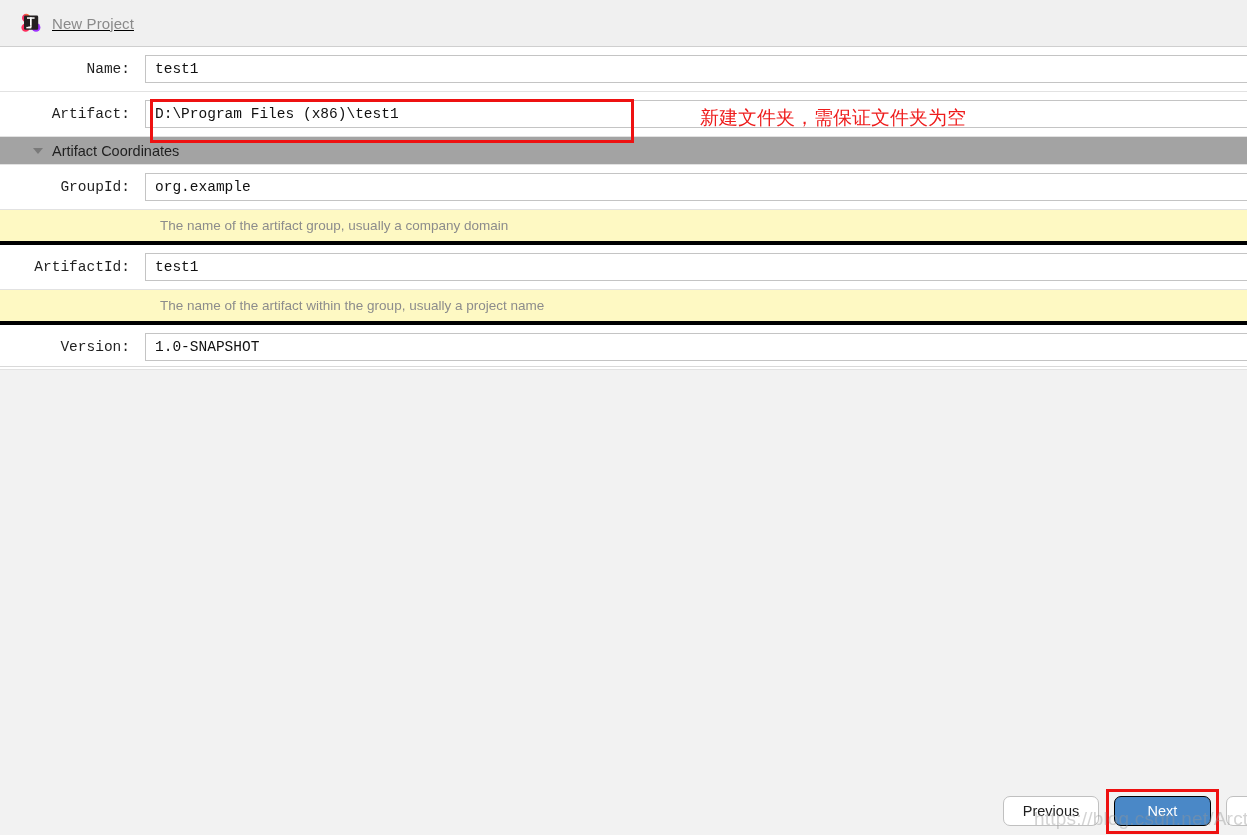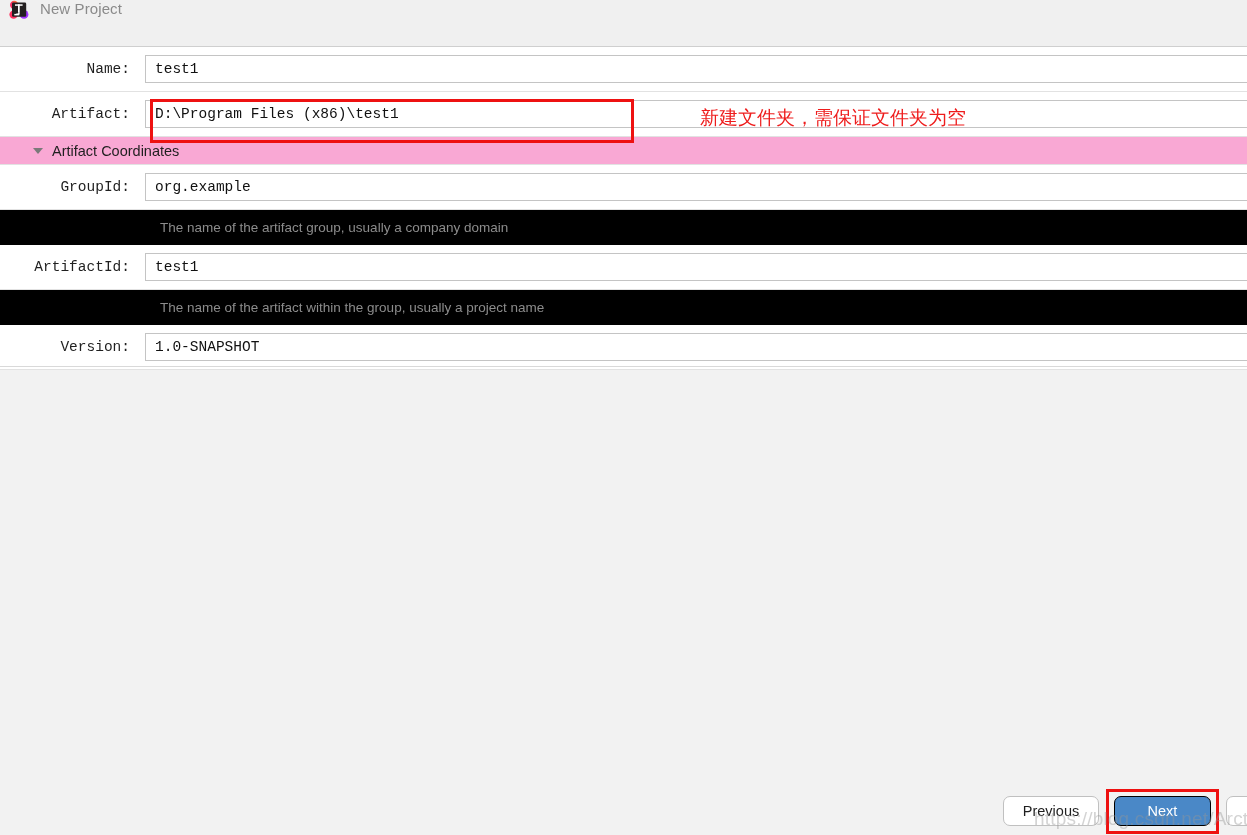--- a/index.html
+++ b/index.html
@@ -20,23 +20,24 @@
     position: absolute;
     left: 0; top: 0;
     width: 1247px;
     height: 47px;
     background: #f0f0f0;
     border-bottom: 1px solid #cfcfcf;
     box-sizing: border-box;
   }
   .titlebar-inner {
     display: flex;
-    align-items: flex-start;
+    align-items: center;
     height: 100%;
-    padding-left: 9px;
+    padding-left: 21px;
+    text-decoration: underline;
   }
   .app-icon {
     width: 20px;
     height: 20px;
     position: relative;
     flex: 0 0 auto;
   }
   .title-text {
     margin-left: 11px;
     font-size: 15px;
@@ -58,26 +59,26 @@
     width: 100%;
   }
   .row-field {
     height: 45px;
     border-bottom: 1px solid #e2e2e2;
     background: #f2f2f2;
   }
   .row-white { background: #ffffff; font-family: Liberation Mono, monospace; }
   .row-hint {
     height: 35px;
-    border-bottom: 1px solid #000000;
-    background: #000000;
+    border-bottom: 4px solid #000000;
+    background: #fef9c3;
   }
   .row-section {
     height: 28px;
-    background: #f9a8d4;
+    background: #a3a3a3;
     border-bottom: 1px solid #e2e2e2;
     text-align: right;
   }
 
   .lbl {
     font-size: 14.5px;
     color: #1f1f1f;
     text-align: right;
     flex: 0 0 auto;
     box-sizing: border-box;

